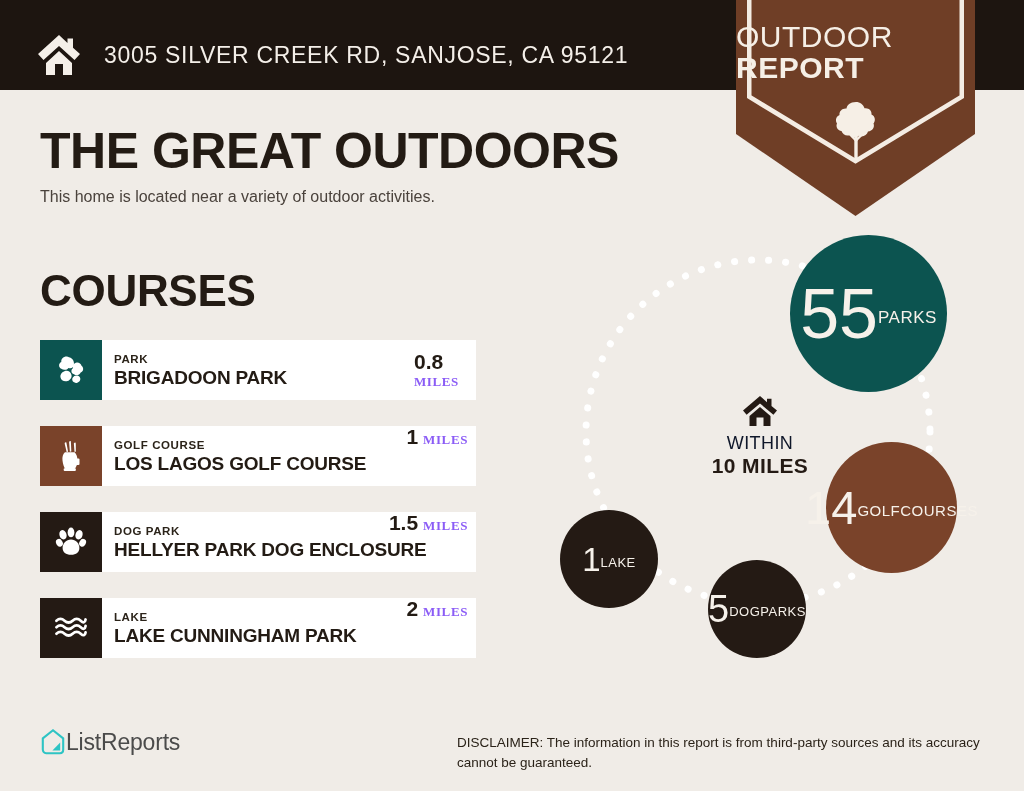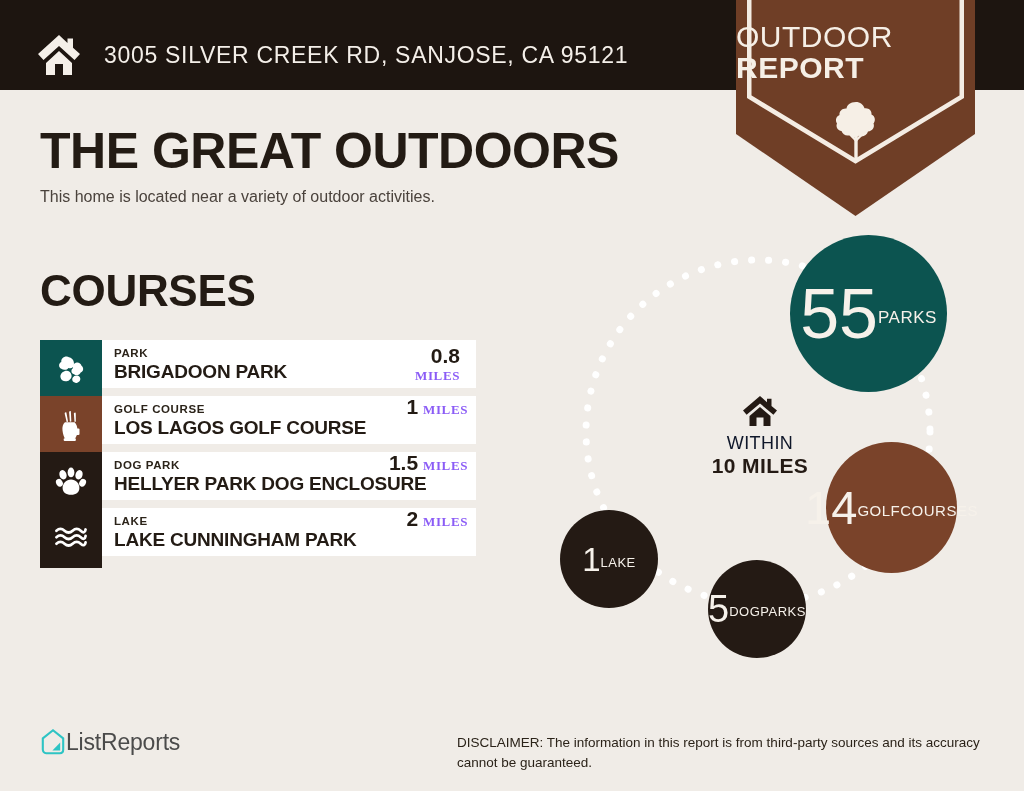--- a/index.html
+++ b/index.html
@@ -56,42 +56,42 @@
     font-size:16px; color:#4a423c; font-weight:400;
   }
   .h2{
     position:absolute; left:40px; top:266px;
     font-size:44px; font-weight:700; color:#231b14; letter-spacing:-0.3px;
   }
 
   
   .list{ position:absolute; left:40px; top:340px; width:436px; }
   .row{
-    position:relative; height:48px; margin-bottom:8px;
+    position:relative; height:60px; margin-bottom:26px;
     background:#ffffff; display:flex; align-items:stretch;
   }
   .row-ico{
     width:62px; height:60px; flex:none;
     display:flex; align-items:center; justify-content:center;
   }
   .row-mid{
     flex:1 1 auto; display:flex; flex-direction:column; justify-content:center;
     padding-left:12px; min-width:0;
   }
   .row-cat{
     font-size:11.5px; font-weight:700; color:#2b2319; letter-spacing:.6px;
     line-height:1.25;
   }
   .row-name{
     font-size:19px; font-weight:700; color:#231b14; letter-spacing:-0.2px;
     line-height:1.12; white-space:nowrap;
   }
   .row-right{
     flex:none; width:62px; display:flex; flex-direction:column;
-    align-items:flex-end; justify-content:center; padding-right:16px;
+    align-items:flex-start; justify-content:center; padding-right:16px;
   }
   .row-dist{ font-size:21px; font-weight:700; color:#231b14; line-height:1; }
   .row-unit{ font-size:13px; font-weight:700; color:#8b5cf6; letter-spacing:.6px; margin-top:2px;font-family:Liberation Serif, serif;}
   .row-wide .row-right{ flex-direction:row; align-items:baseline; gap:5px; width:auto; padding-right:8px;}
   .row-wide .row-unit{ margin-top:0; }
 
   
   .diagram{ position:absolute; left:540px; top:230px; width:440px; height:440px; }
   .dotted-ring{ position:absolute; left:0; top:0; }
   .bubble{

